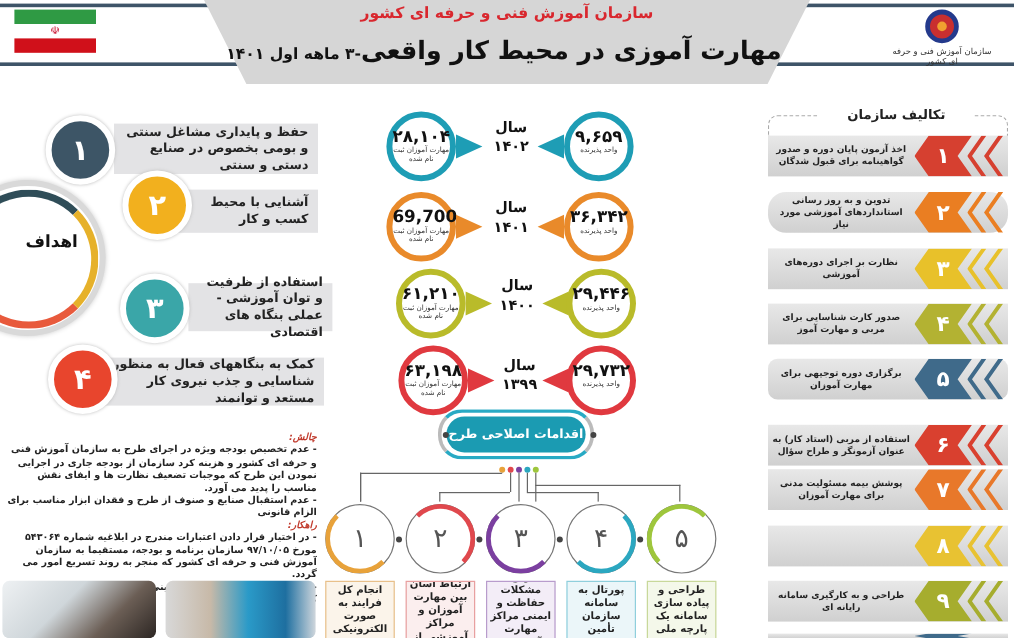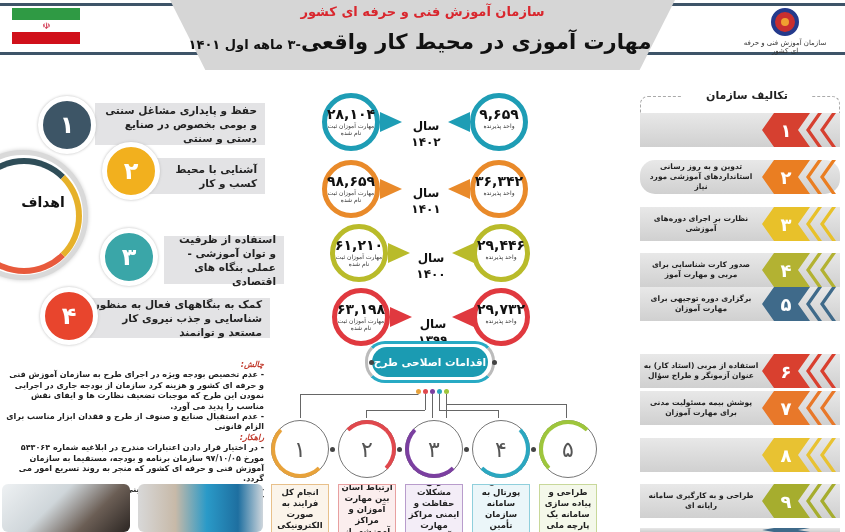--- a/index.html
+++ b/index.html
@@ -29,21 +29,21 @@
   .hub { position: absolute; left: -42px; top: 150px; width: 130px; height: 130px; border-radius: 50%; background: #fff; border: 5px solid #d9d9d9; box-shadow: 0 0 4px #ccc; }
   .hub-ring { position: absolute; left: -34px; top: 158px; width: 116px; height: 116px; border-radius: 50%; border: 6px solid transparent;
      border-top-color: #2f4d58; border-right-color: #e6b12a; border-bottom-color: #e85a3c; }
   .hub-text { position: absolute; left: 8px; top: 192px; width: 70px; text-align: center; font-weight: bold; font-size: 14px; line-height: 20px; color: #111; direction: rtl; }
 
   
   .stat-circle { position: absolute; width: 58px; height: 58px; border-radius: 50%; border: 5px solid; background: #fff; text-align: center; }
   .stat-num { font-weight: bold; font-size: 14px; color: #111; margin-top: 8px; }
   .stat-lbl { font-size: 6px; color: #333; direction: rtl; line-height: 7px; }
   .pointer { position: absolute; width: 0; height: 0; border-top: 10px solid transparent; border-bottom: 10px solid transparent; }
-  .year { position: absolute; text-align: center; font-weight: bold; color: #111; font-size: 12px; line-height: 16px; direction: rtl; margin-top: 20px; }
+  .year { position: absolute; text-align: center; font-weight: bold; color: #111; font-size: 12px; line-height: 16px; direction: rtl; }
 
   
   .actions-bar { position: absolute; left: 372px; top: 347px; width: 116px; height: 30px; border-radius: 15px; background: #1b9bb2; color: #fff; font-weight: bold; font-size: 10.5px; display: flex; align-items: center; justify-content: center; direction: rtl; }
   .actions-frame { position: absolute; left: 365px; top: 341px; width: 130px; height: 42px; border-radius: 20px; border: 3px solid #28aac4; border-left-color: #bbb; border-right-color: #bbb; }
   .dot { position: absolute; width: 5px; height: 5px; border-radius: 50%; }
   .conn { position: absolute; border-color: #666; border-style: solid; border-width: 0; }
   .act-circle { position: absolute; width: 58px; height: 58px; border-radius: 50%; border: 1px solid #777; background: #fff; display: flex; align-items: center; justify-content: center; font-size: 22px; color: #555; }
   .act-arc { position: absolute; width: 58px; height: 58px; border-radius: 50%; border: 4px solid transparent; }
   .act-box { position: absolute; width: 58px; height: 50px; border: 1px solid; font-size: 8.5px; font-weight: bold; line-height: 11px; text-align: center; direction: rtl; color: #222; display: flex; align-items: center; justify-content: center; padding: 2px; overflow: hidden; }
   .sdot { position: absolute; width: 5px; height: 5px; border-radius: 50%; background: #444; }
@@ -83,21 +83,21 @@
   <div class="logo-mark"></div>
   <div class="logo-text">سازمان آموزش فنی و حرفه ای کشور</div>
 </div>
 
 <div class="goal-box" style="left:95px;top:103px;width:170px;height:42px;">
     <span>حفظ و پایداری مشاغل سنتی و بومی بخصوص در صنایع دستی و سنتی</span>
   </div>
 <div class="goal-box" style="left:140px;top:158px;width:125px;height:36px;">
     <span>آشنایی با محیط کسب و کار</span>
   </div>
-<div class="goal-box" style="left:164px;top:236px;width:120px;height:48px;">
+<div class="goal-box" style="left:157px;top:236px;width:120px;height:40px;">
     <span>استفاده از ظرفیت و توان آموزشی - عملی بنگاه های اقتصادی</span>
   </div>
 <div class="goal-box" style="left:80px;top:298px;width:190px;height:40px;">
     <span>کمک به بنگاههای فعال به منظور شناسایی و جذب نیروی کار مستعد و توانمند</span>
   </div>
 
 <div class="hub"></div>
 <div class="hub-ring"></div>
 <div class="hub-text">
   <div>اهداف</div>
@@ -117,21 +117,21 @@
   <div>سال</div>
   <div>۱۴۰۲</div>
 </div>
 <div class="pointer" style="left:448px;top:112px;border-right:22px solid #1e9db5;"></div>
 <div class="stat-circle" style="left:470px;top:93px;border-color:#1e9db5;">
   <div class="stat-num">۹,۶۵۹</div>
   <div class="stat-lbl">واحد پذیرنده</div>
 </div>
 
 <div class="stat-circle" style="left:322px;top:160px;border-color:#e98a2a;">
-  <div class="stat-num">۹۸,۶۵۹</div>
+  <div class="stat-num">69,700</div>
   <div class="stat-lbl">مهارت آموزان ثبت نام شده</div>
 </div>
 <div class="pointer" style="left:380px;top:179px;border-left:22px solid #e98a2a;"></div>
 <div class="year" style="left:403px;top:165px;width:46px;">
   <div>سال</div>
   <div>۱۴۰۱</div>
 </div>
 <div class="pointer" style="left:448px;top:179px;border-right:22px solid #e98a2a;"></div>
 <div class="stat-circle" style="left:470px;top:160px;border-color:#e98a2a;">
   <div class="stat-num">۳۶,۳۴۲</div>
@@ -220,20 +220,21 @@
 <div class="act-box" style="left:271px;top:484px;border-color:#e8c08a;background:#fbf4ea;">انجام کل فرایند به صورت الکترونیکی</div>
 <div class="act-box" style="left:338px;top:484px;border-color:#e8a0a0;background:#fbeeee;">برقراری ارتباط آسان بین مهارت آموزان و مراکز آموزشی از طریق</div>
 <div class="act-box" style="left:405px;top:484px;border-color:#b89ccc;background:#f3edf7;">رفع مشکلات حفاظت و ایمنی مراکز مهارت آموزی و</div>
 <div class="act-box" style="left:472px;top:484px;border-color:#8fcfdc;background:#ebf6f9;">اتصال پورتال به سامانه سازمان تأمین اجتماعی</div>
 <div class="act-box" style="left:539px;top:484px;border-color:#c8d89a;background:#f4f8ea;">طراحی و پیاده سازی سامانه یک پارچه ملی</div>
 
 <div class="tasks-frame"></div>
 <div class="tasks-title">تکالیف سازمان</div>
 
 <div class="task" style="top:113px;">
+  <div class="task-text">اخذ آزمون پایان دوره و صدور گواهینامه برای قبول شدگان</div>
   <div class="task-chev" style="background:#d64030;">۱</div>
   <div class="task-c2" style="background:#d64030;"></div>
   <div class="task-c3" style="background:#d64030;"></div>
 </div>
 <div class="task" style="top:160px;border-radius:15px;">
   <div class="task-text">تدوین و به روز رسانی استانداردهای آموزشی مورد نیاز</div>
   <div class="task-chev" style="background:#ea7e22;">۲</div>
   <div class="task-c2" style="background:#ea7e22;"></div>
   <div class="task-c3" style="background:#ea7e22;"></div>
 </div>
@@ -242,21 +243,21 @@
   <div class="task-chev" style="background:#e8c12a;">۳</div>
   <div class="task-c2" style="background:#e8c12a;"></div>
   <div class="task-c3" style="background:#e8c12a;"></div>
 </div>
 <div class="task" style="top:253px;">
   <div class="task-text">صدور کارت شناسایی برای مربی و مهارت آموز</div>
   <div class="task-chev" style="background:#b3b232;">۴</div>
   <div class="task-c2" style="background:#b3b232;"></div>
   <div class="task-c3" style="background:#b3b232;"></div>
 </div>
-<div class="task" style="top:287px;">
+<div class="task" style="top:299px;border-radius:8px;">
   <div class="task-text">برگزاری دوره توجیهی برای مهارت آموزان</div>
   <div class="task-chev" style="background:#3f6a8a;">۵</div>
   <div class="task-c2" style="background:#3f6a8a;"></div>
   <div class="task-c3" style="background:#3f6a8a;"></div>
 </div>
 <div class="task" style="top:354px;">
   <div class="task-text">استفاده از مربی (استاد کار) به عنوان آزمونگر و طراح سؤال</div>
   <div class="task-chev" style="background:#d9402f;">۶</div>
   <div class="task-c2" style="background:#d9402f;"></div>
   <div class="task-c3" style="background:#d9402f;"></div>

